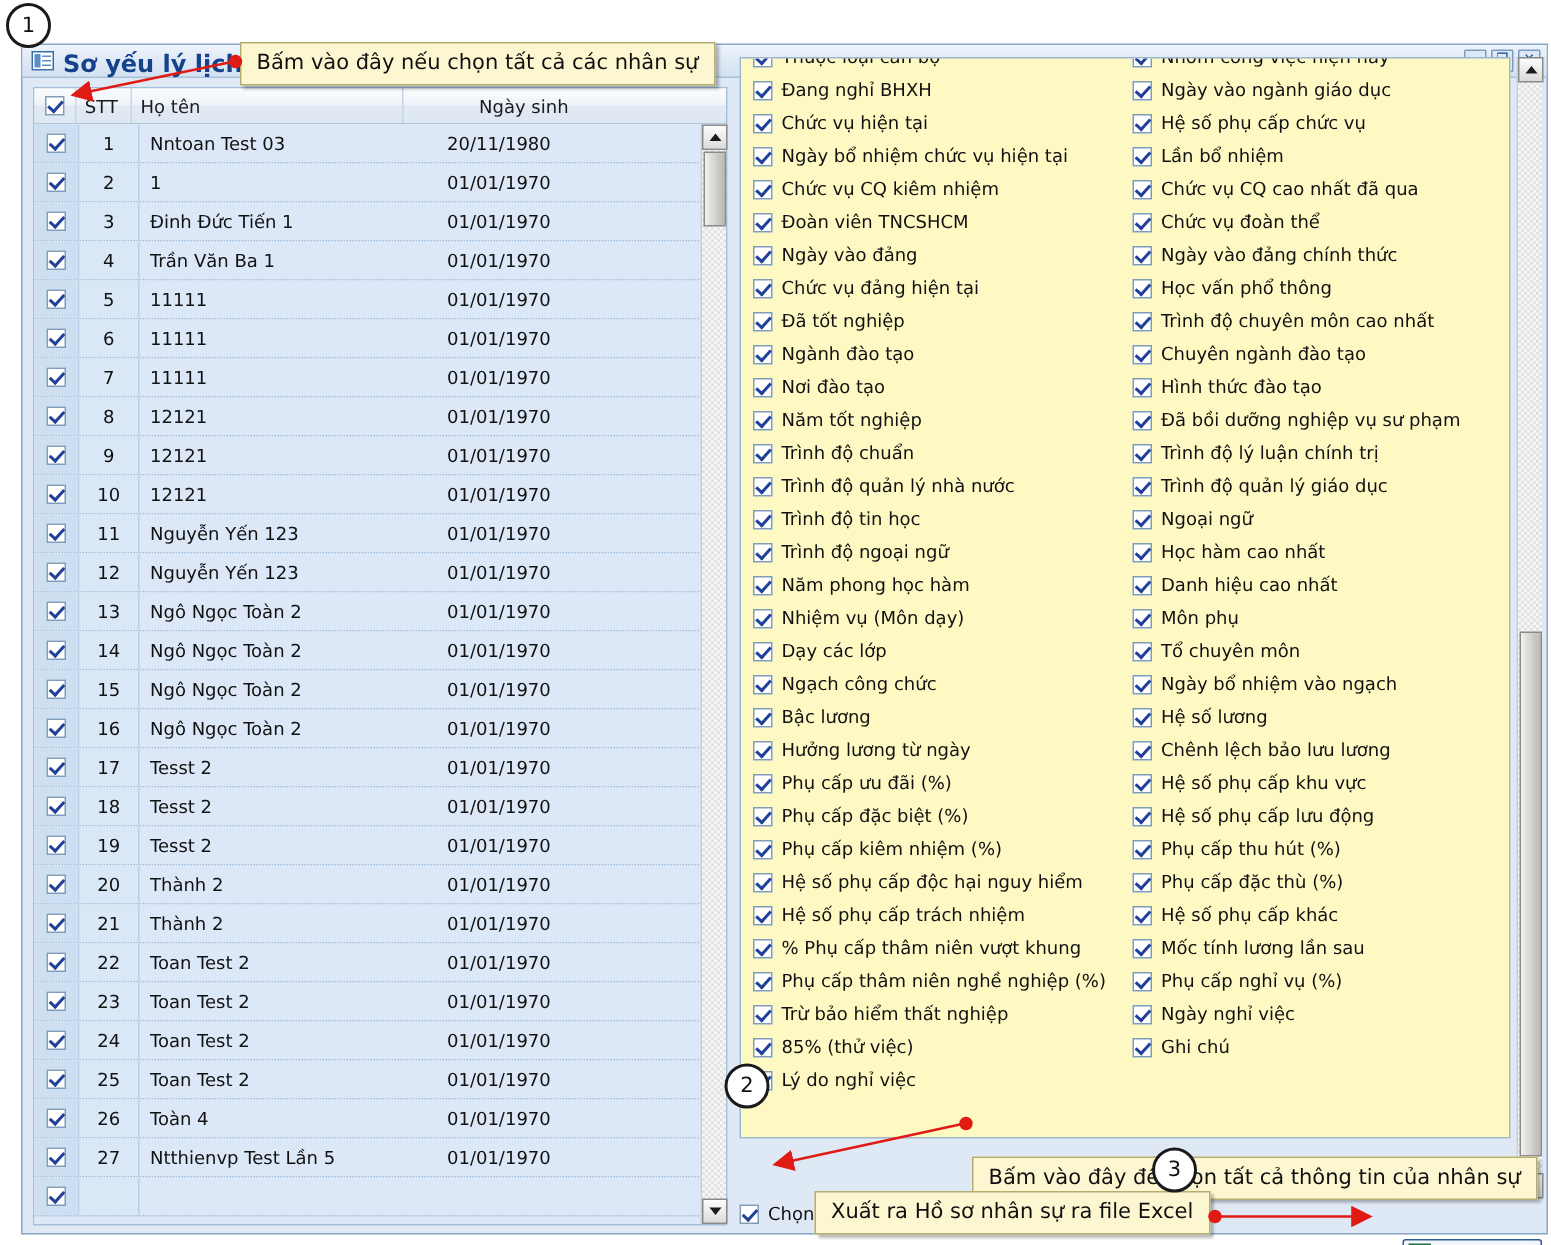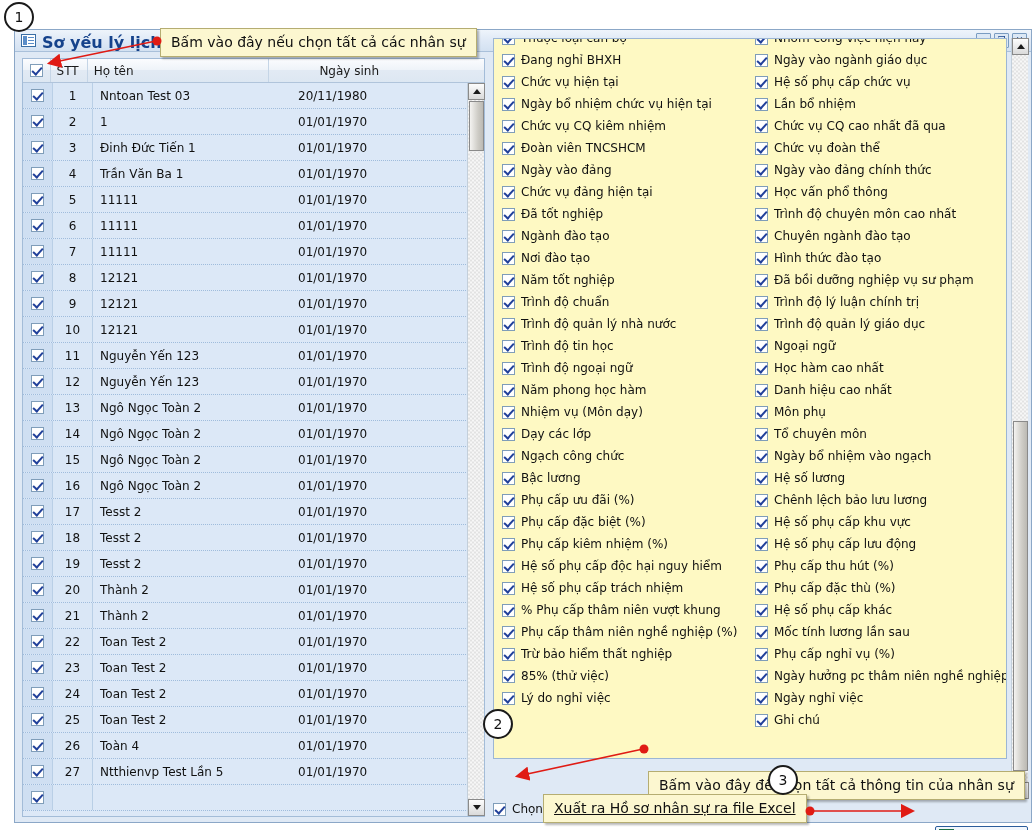--- a/index.html
+++ b/index.html
@@ -625,20 +625,24 @@
             <div class="fitem">
               <span class="cb checked"></span>
               <span class="lbl">Ngạch công chức</span>
             </div>
             <div class="fitem">
               <span class="cb checked"></span>
               <span class="lbl">Bậc lương</span>
             </div>
             <div class="fitem">
               <span class="cb checked"></span>
+              <span class="lbl">Hưởng lương từ ngày</span>
+            </div>
+            <div class="fitem">
+              <span class="cb checked"></span>
               <span class="lbl">Phụ cấp ưu đãi (%)</span>
             </div>
             <div class="fitem">
               <span class="cb checked"></span>
               <span class="lbl">Phụ cấp đặc biệt (%)</span>
             </div>
             <div class="fitem">
               <span class="cb checked"></span>
               <span class="lbl">Phụ cấp kiêm nhiệm (%)</span>
             </div>
@@ -780,24 +784,20 @@
               <span class="cb checked"></span>
               <span class="lbl">Hệ số phụ cấp khác</span>
             </div>
             <div class="fitem">
               <span class="cb checked"></span>
               <span class="lbl">Mốc tính lương lần sau</span>
             </div>
             <div class="fitem">
               <span class="cb checked"></span>
               <span class="lbl">Phụ cấp nghỉ vụ (%)</span>
-            </div>
-            <div class="fitem">
-              <span class="cb checked"></span>
-              <span class="lbl">Ngày hưởng pc thâm niên nghề nghiệp</span>
             </div>
             <div class="fitem">
               <span class="cb checked"></span>
               <span class="lbl">Ngày nghỉ việc</span>
             </div>
             <div class="fitem">
               <span class="cb checked"></span>
               <span class="lbl">Ghi chú</span>
             </div>
           </div>
@@ -843,15 +843,15 @@
     <line x1="811" y1="811" x2="912" y2="811" stroke="#e01b14" stroke-width="1.6" marker-end="url(#ah)"></line>
     <circle cx="810" cy="811" r="4.5" fill="#e01b14"></circle>
   </svg>
 
   <div class="circ" style="left:4px; top:2px;">1</div>
   <div class="circ" style="left:483px; top:709px;">2</div>
   <div class="circ" style="left:768px; top:765px;">3</div>
 
   <div class="callout" style="left:160px; top:28px;">Bấm vào đây nếu chọn tất cả các nhân sự</div>
   <div class="callout" style="left:648px; top:771px;">Bấm vào đây để chọn tất cả thông tin của nhân sự</div>
-  <div class="callout" style="left:543px; top:794px;text-decoration:underline;">Xuất ra Hồ sơ nhân sự ra file Excel</div>
+  <div class="callout" style="left:543px; top:794px;">Xuất ra Hồ sơ nhân sự ra file Excel</div>
 
 </div>
 
 </body></html>

